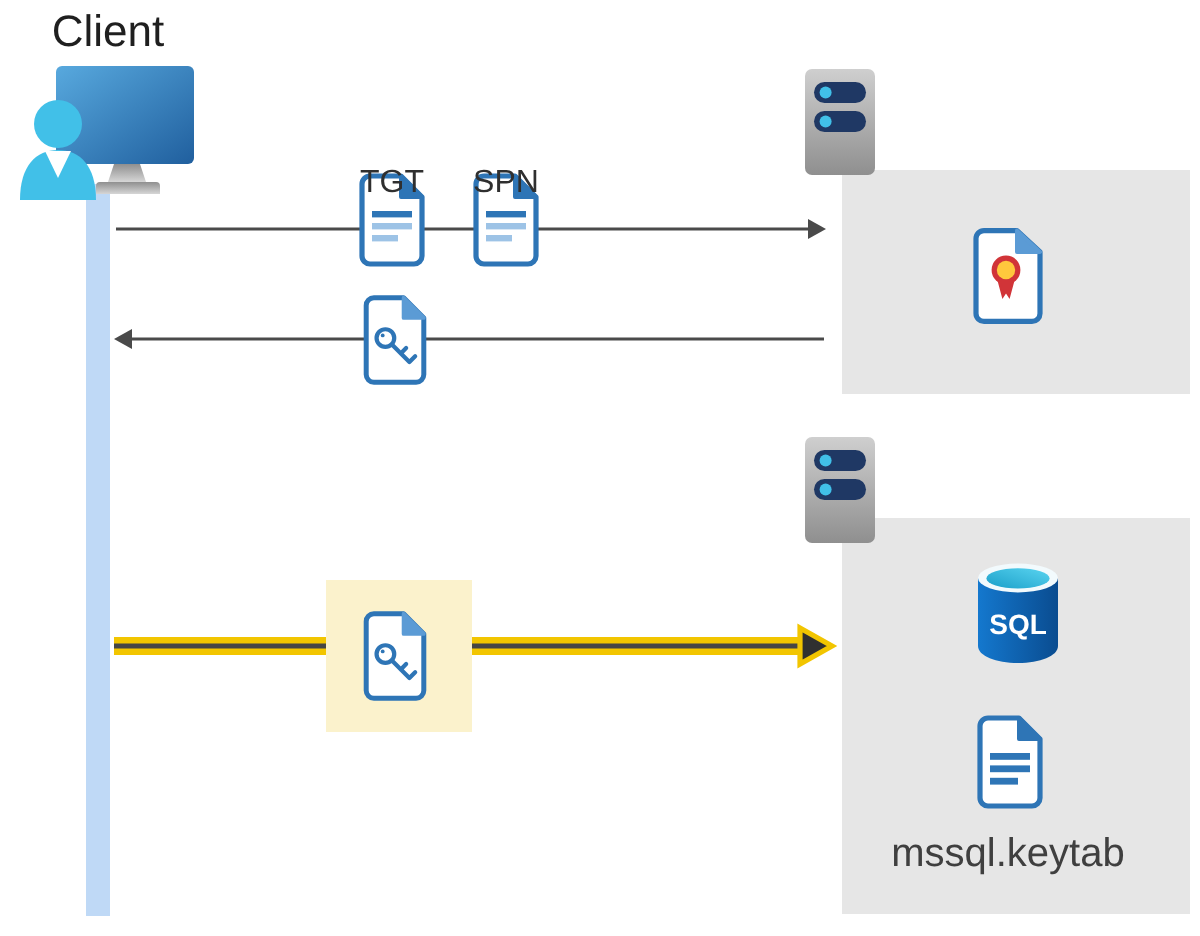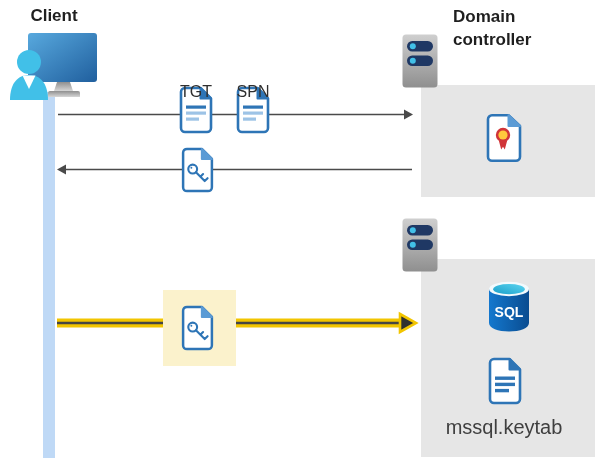--- a/index.html
+++ b/index.html
@@ -2,21 +2,21 @@
 <html><head>
 <meta charset="utf-8">
 <style>
   html,body{margin:0;padding:0;background:#ffffff;}
   #stage{
     position:relative;width:600px;height:468px;background:#ffffff;overflow:hidden;
     font-family:"Liberation Sans",sans-serif;
   }
   .abs{position:absolute;}
   
-  .title{font-weight:700;font-size:17px;color:#1f1f1f;line-height:23px;}
+  .title{font-weight:400;font-size:22px;color:#1f1f1f;line-height:23px;}
   .small-label{font-weight:400;font-size:16px;color:#2f2f2f;text-align:center;margin-top:28px;}
   .file-label{font-weight:400;font-size:20px;color:#3f3f3f;text-align:center;}
   
   .gray-box{background:#e6e6e6;z-index:0;}
   #dc-box{left:421px;top:85px;width:174px;height:112px;}
   #linux-box{left:421px;top:259px;width:174px;height:198px;}
   #timeline{left:43px;top:92px;width:12px;height:366px;background:#bfd9f6;z-index:1;}
   #highlight-box{left:163px;top:290px;width:73px;height:76px;background:#fbf2cc;z-index:3;}
   
   #client-label{left:8px;top:4px;width:92px;text-align:center;z-index:5;}
@@ -169,18 +169,17 @@
 
   <svg class="abs icon" id="keytab-doc" viewBox="0 0 38 50">
     <path d="M4 7 a4 4 0 0 1 4 -4 H23.5 L34 13.5 V43 a4 4 0 0 1 -4 4 H8 a4 4 0 0 1 -4 -4 Z" fill="#ffffff" stroke="#2e75b6" stroke-width="2.6" stroke-linejoin="round"></path>
     <path d="M23.5 3 L34 13.5 L23.5 13.5 Z" fill="#2e75b6" stroke="#2e75b6" stroke-width="2" stroke-linejoin="round"></path>
     <rect x="9" y="20.5" width="20" height="3.4" fill="#2e75b6"></rect>
     <rect x="9" y="26.7" width="20" height="3.4" fill="#2e75b6"></rect>
     <rect x="9" y="32.9" width="14" height="3.4" fill="#2e75b6"></rect>
   </svg>
 
   <div class="abs title" id="client-label">Client</div>
-  <div class="abs title" id="dc-label">Domain controller</div>
   <div class="abs small-label" id="tgt-label">TGT</div>
   <div class="abs small-label" id="spn-label">SPN</div>
   <div class="abs file-label" id="keytab-label">mssql.keytab</div>
 
 </div>
 
 </body></html>

